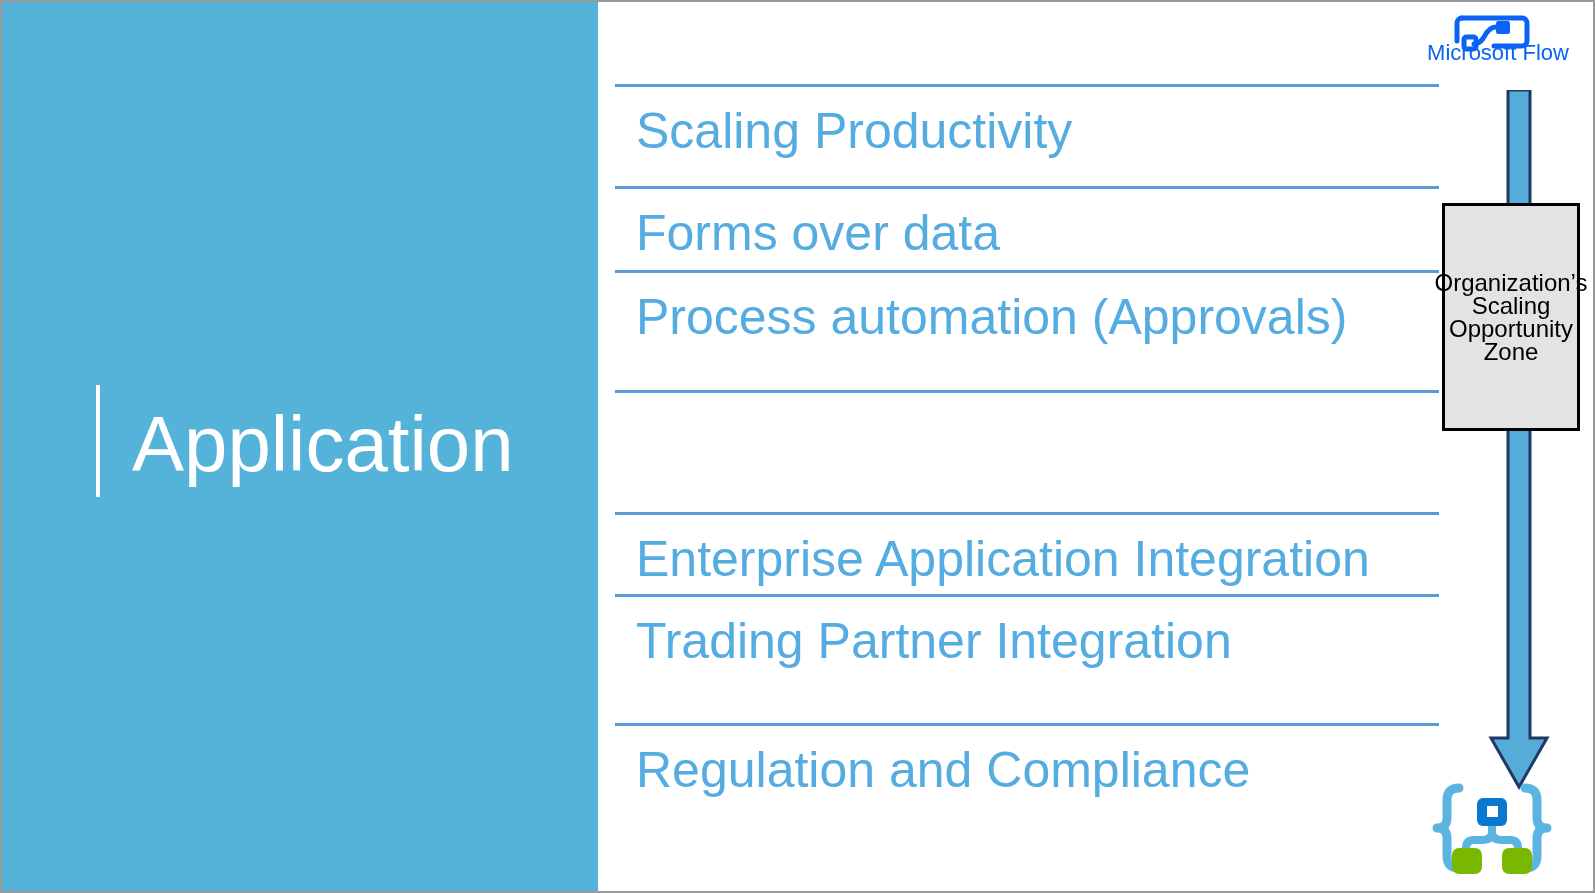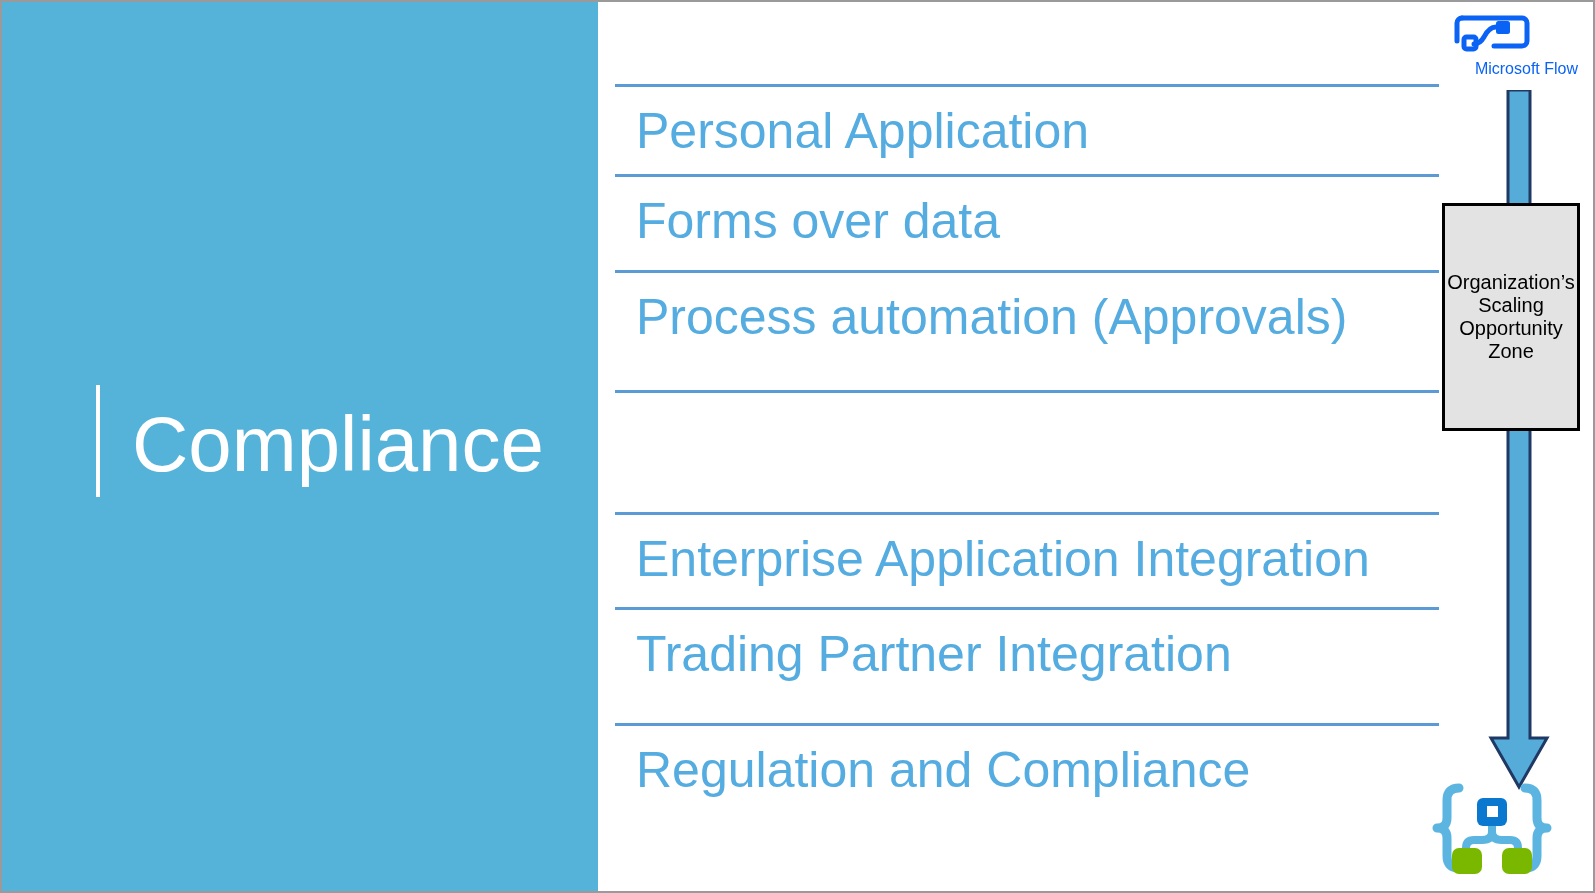--- a/index.html
+++ b/index.html
@@ -87,24 +87,24 @@
   .flow-logo {
     position: absolute;
     left: 1450px;
     top: 8px;
     width: 80px;
     height: 44px;
   }
   .flow-caption {
     position: absolute;
     left: 1416px;
-    top: 54px;
+    top: 38px;
     width: 160px;
-    text-align: right;
-    font-size: 16px;
+    text-align: center;
+    font-size: 22px;
     line-height: 26px;
     color: #0b63f6;
     white-space: nowrap;
   }
 
   
   .arrow {
     position: absolute;
     left: 1478px;
     top: 88px;
@@ -120,21 +120,21 @@
     width: 138px;
     height: 228px;
     background: #e3e3e3;
     border: 3px solid #000000;
     box-sizing: border-box;
     display: flex;
     align-items: center;
     justify-content: center;
   }
   .zone-box .zone-text {
-    font-size: 20px;
+    font-size: 24px;
     line-height: 23px;
     color: #000000;
     text-align: center;
     padding: 0 4px;
   }
 
   
   .logic-icon {
     position: absolute;
     left: 1424px;
@@ -143,50 +143,50 @@
     height: 108px;
   }
 </style>
 </head>
 <body>
 
 <div class="slide">
 
   <div class="left-panel">
     <div class="accent-bar"></div>
-    <div class="axis-title">Compliance</div>
+    <div class="axis-title">Application</div>
   </div>
 
   <div class="list-area">
 
     <div class="list-item" style="top:82px;">
       <div class="divider"></div>
-      <div class="label">Personal Application</div>
-    </div>
-
-    <div class="list-item" style="top:172px;">
+      <div class="label">Scaling Productivity</div>
+    </div>
+
+    <div class="list-item" style="top:184px;">
       <div class="divider"></div>
       <div class="label">Forms over data</div>
     </div>
 
     <div class="list-item" style="top:268px;">
       <div class="divider"></div>
       <div class="label">Process automation (Approvals)</div>
     </div>
 
     <div class="list-item" style="top:388px;">
       <div class="divider"></div>
     </div>
 
     <div class="list-item" style="top:510px;">
       <div class="divider"></div>
       <div class="label">Enterprise Application Integration</div>
     </div>
 
-    <div class="list-item" style="top:592px;margin-top:13px;">
+    <div class="list-item" style="top:592px;">
       <div class="divider"></div>
       <div class="label">Trading Partner Integration</div>
     </div>
 
     <div class="list-item" style="top:721px;">
       <div class="divider"></div>
       <div class="label">Regulation and Compliance</div>
     </div>
 
   </div>

